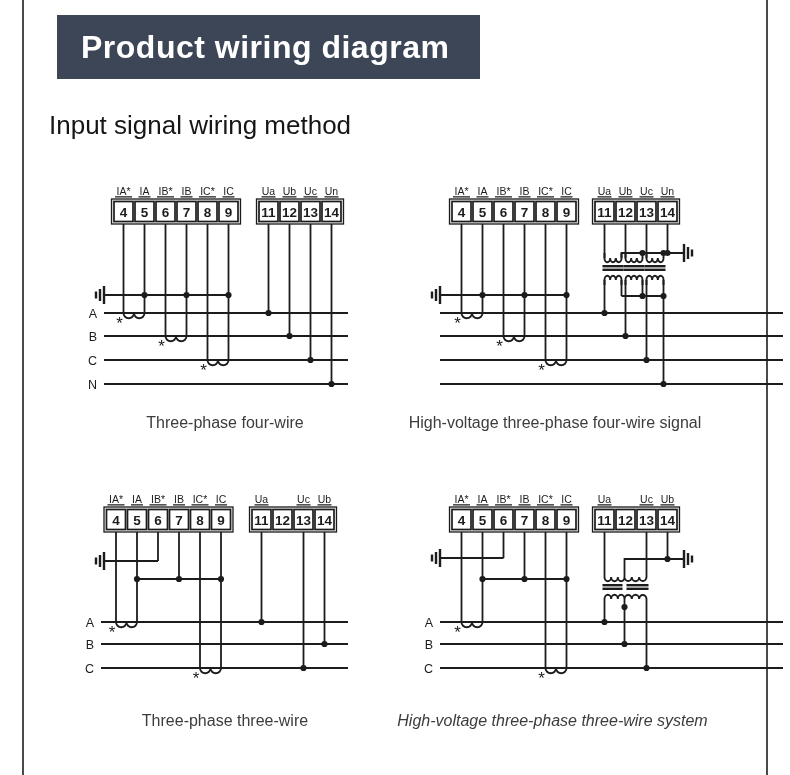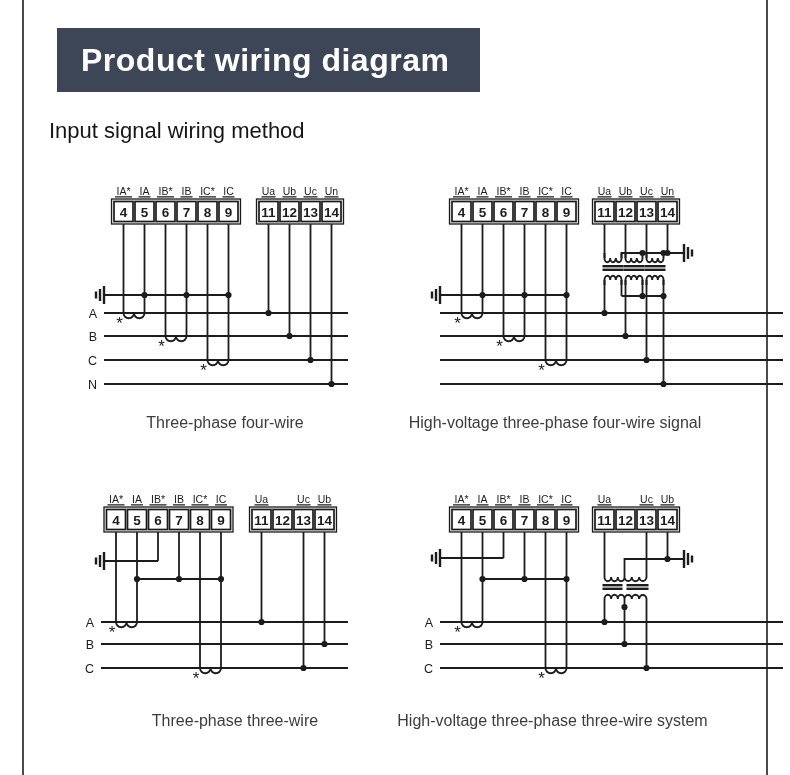--- a/index.html
+++ b/index.html
@@ -1,30 +1,30 @@
 <!DOCTYPE html>
 <html style="--page_bg: #ffffff; --header_bg: #3d4656; --header_text: #ffffff; --line: #1c1c1c; --caption_text: #3c3c3c; --border: #4a4a4a; --strip_bg: #ededed;"><head>
 <meta charset="utf-8">
 <style>
   html,body{margin:0;padding:0;background:#fff;}
   .page{position:relative;width:790px;height:775px;background:var(--page_bg,#fff);
         font-family:"Liberation Sans",sans-serif;overflow:hidden;}
   .edge{position:absolute;top:0;bottom:0;width:2px;background:var(--border,#4a4a4a);}
   .edge.left{left:22px;} .edge.right{left:766px;}
-  .header{position:absolute;left:57px;top:28px;width:423px;height:64px;
+  .header{position:absolute;left:57px;top:15px;width:423px;height:64px;
           background:var(--header_bg,#3d4656);color:var(--header_text,#fff);
           font-size:32px;font-weight:bold;line-height:64px;padding-left:24px;
           box-sizing:border-box;letter-spacing:.5px;}
-  .subtitle{position:absolute;left:49px;top:110px;font-size:22px;font-weight:500;color:#161616;margin-top:8px;}
+  .subtitle{position:absolute;left:49px;top:110px;font-size:26px;font-weight:500;color:#161616;}
   svg.canvas{position:absolute;left:0;top:0;}
   .caption{position:absolute;font-size:16px;color:var(--caption_text,#3c3c3c);text-align:center;}
   .cap1{left:85px;top:414px;width:280px;}
   .cap2{left:390px;top:414px;width:330px;}
-  .cap3{left:95px;top:712px;width:280px;}
-  .cap4{left:390px;top:712px;width:325px;}
+  .cap3{left:85px;top:712px;width:280px;}
+  .cap4{left:390px;top:712px;width:325px;font-style:italic;}
   svg text{fill:var(--line,#1c1c1c);}
   .tnum{font-size:13.5px;font-weight:bold;text-anchor:middle;}
   .tlbl{font-size:10.5px;text-anchor:middle;}
   .plbl{font-size:12.5px;text-anchor:end;}
   .ast{font-size:17px;text-anchor:middle;}
   .wire{stroke:var(--line,#1c1c1c);stroke-width:1.8;fill:none;}
   .wire2{stroke:var(--line,#1c1c1c);stroke-width:2;fill:none;}
   .wind{stroke:var(--line,#1c1c1c);stroke-width:1.9;fill:none;}
   .gnd{stroke:var(--line,#1c1c1c);stroke-width:2.4;fill:none;}
   .ul{stroke:var(--line,#1c1c1c);stroke-width:1.2;}

